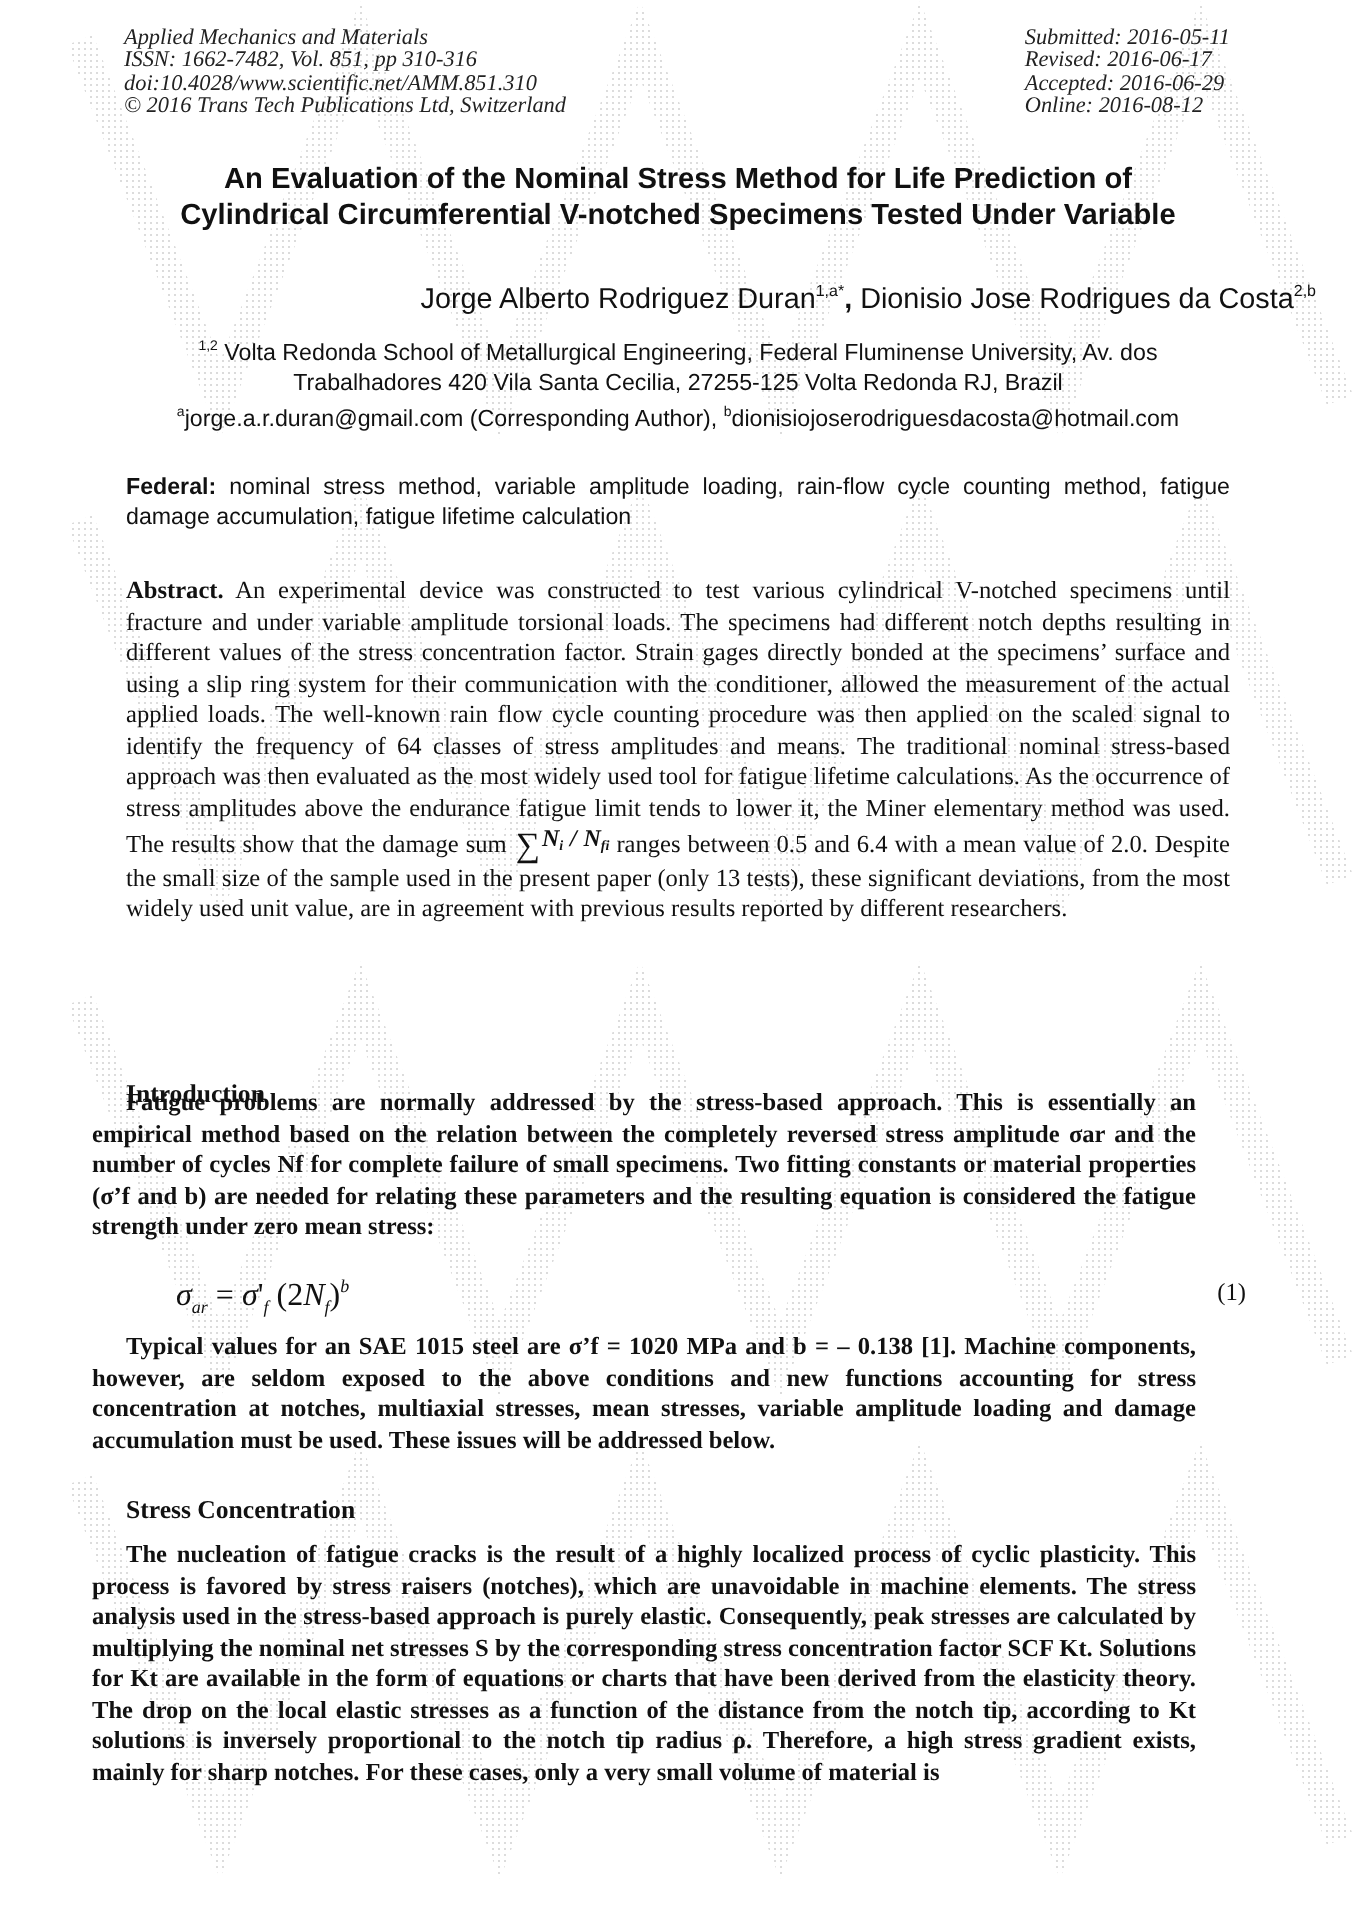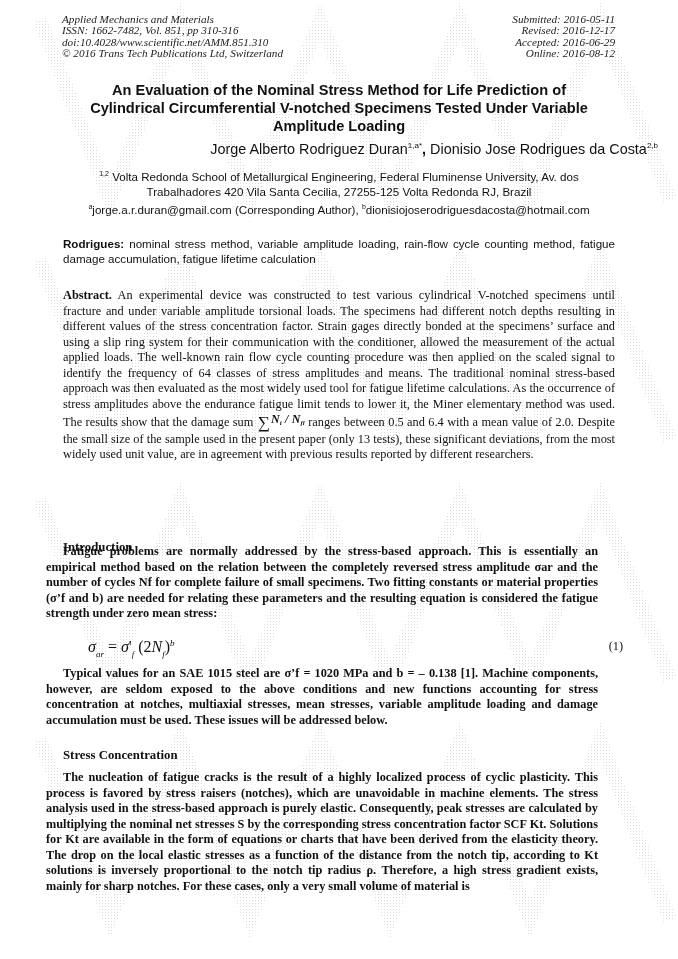--- a/index.html
+++ b/index.html
@@ -10,21 +10,21 @@
   }
   .watermark {
     position: absolute; inset: 0; z-index: 0; pointer-events: none;
   }
   .page { position: relative; z-index: 1; }
   .hdr-left {
     position: absolute; left: 62px; top: 14px;
     font-style: italic; font-size: 11.2px; line-height: 11.4px; color: #222;
   }
   .hdr-right {
-    position: absolute; right: 63px; top: 14px; text-align: right;
+    position: absolute; right: 63px; top: 14px; text-align: left;
     font-style: italic; font-size: 11.2px; line-height: 11.4px; color: #222;
   }
   .title {
     position: absolute; left: 40px; width: 598px; top: 81px;
     text-align: center; font-family: "Liberation Sans", sans-serif;
     font-weight: bold; font-size: 14.6px; line-height: 18px; color: #111;
   }
   .authors {
     position: absolute; left: 20px; width: 638px; top: 141px; text-align: right;
     font-family: "Liberation Sans", sans-serif; font-size: 14.4px; color: #111;
@@ -88,46 +88,45 @@
 
   <div class="hdr-left">
     <div>Applied Mechanics and Materials</div>
     <div>ISSN: 1662-7482, Vol. 851, pp 310-316</div>
     <div>doi:10.4028/www.scientific.net/AMM.851.310</div>
     <div>© 2016 Trans Tech Publications Ltd, Switzerland</div>
   </div>
 
   <div class="hdr-right">
     <div>Submitted: 2016-05-11</div>
-    <div>Revised: 2016-12-17</div>
+    <div>Revised: 2016-06-17</div>
     <div>Accepted: 2016-06-29</div>
     <div>Online: 2016-08-12</div>
   </div>
 
   <div class="title">
     <div>An Evaluation of the Nominal Stress Method for Life Prediction of</div>
     <div>Cylindrical Circumferential V-notched Specimens Tested Under Variable</div>
-    <div>Amplitude Loading</div>
   </div>
 
   <div class="authors">
     <span>Jorge Alberto Rodriguez Duran</span><sup>1,a*</sup><b>, </b><span>Dionisio Jose Rodrigues da Costa</span><sup>2,b</sup>
   </div>
 
   <div class="affil">
     <div><sup>1,2</sup><span> Volta Redonda School of Metallurgical Engineering, Federal Fluminense University, Av. dos</span></div>
     <div>Trabalhadores 420 Vila Santa Cecilia, 27255-125 Volta Redonda RJ, Brazil</div>
   </div>
 
   <div class="emails">
     <sup>a</sup><span>jorge.a.r.duran@gmail.com (Corresponding Author), </span><sup>b</sup><span>dionisiojoserodriguesdacosta@hotmail.com</span>
   </div>
 
   <div class="keywords">
-    <b>Rodrigues:</b><span> nominal stress method, variable amplitude loading, rain-flow cycle counting method, fatigue damage accumulation, fatigue lifetime calculation</span>
+    <b>Federal:</b><span> nominal stress method, variable amplitude loading, rain-flow cycle counting method, fatigue damage accumulation, fatigue lifetime calculation</span>
   </div>
 
   <div class="abstract body-text">
     <b>Abstract.</b><span> An experimental device was constructed to test various cylindrical V-notched specimens until fracture and under variable amplitude torsional loads. The specimens had different notch depths resulting in different values of the stress concentration factor. Strain gages directly bonded at the specimens’ surface and using a slip ring system for their communication with the conditioner, allowed the measurement of the actual applied loads. The well-known rain flow cycle counting procedure was then applied on the scaled signal to identify the frequency of 64 classes of stress amplitudes and means. The traditional nominal stress-based approach was then evaluated as the most widely used tool for fatigue lifetime calculations. As the occurrence of stress amplitudes above the endurance fatigue limit tends to lower it, the Miner elementary method was used. The results show that the damage sum </span><span class="sum">∑</span><span class="sum-frac"><span>N</span><sub>i</sub><span> / </span><span>N</span><sub>fi</sub></span><span> ranges between 0.5 and 6.4 with a mean value of 2.0. Despite the small size of the sample used in the present paper (only 13 tests), these significant deviations, from the most widely used unit value, are in agreement with previous results reported by different researchers.</span>
   </div>
 
   <div class="sec-head" style="top:540px;text-align:center;">Introduction</div>
 
   <div class="para body-text indent" style="top:544px;">Fatigue problems are normally addressed by the stress-based approach. This is essentially an empirical method based on the relation between the completely reversed stress amplitude σar and the number of cycles Nf for complete failure of small specimens. Two fitting constants or material properties (σ’f and b) are needed for relating these parameters and the resulting equation is considered the fatigue strength under zero mean stress:</div>
 

